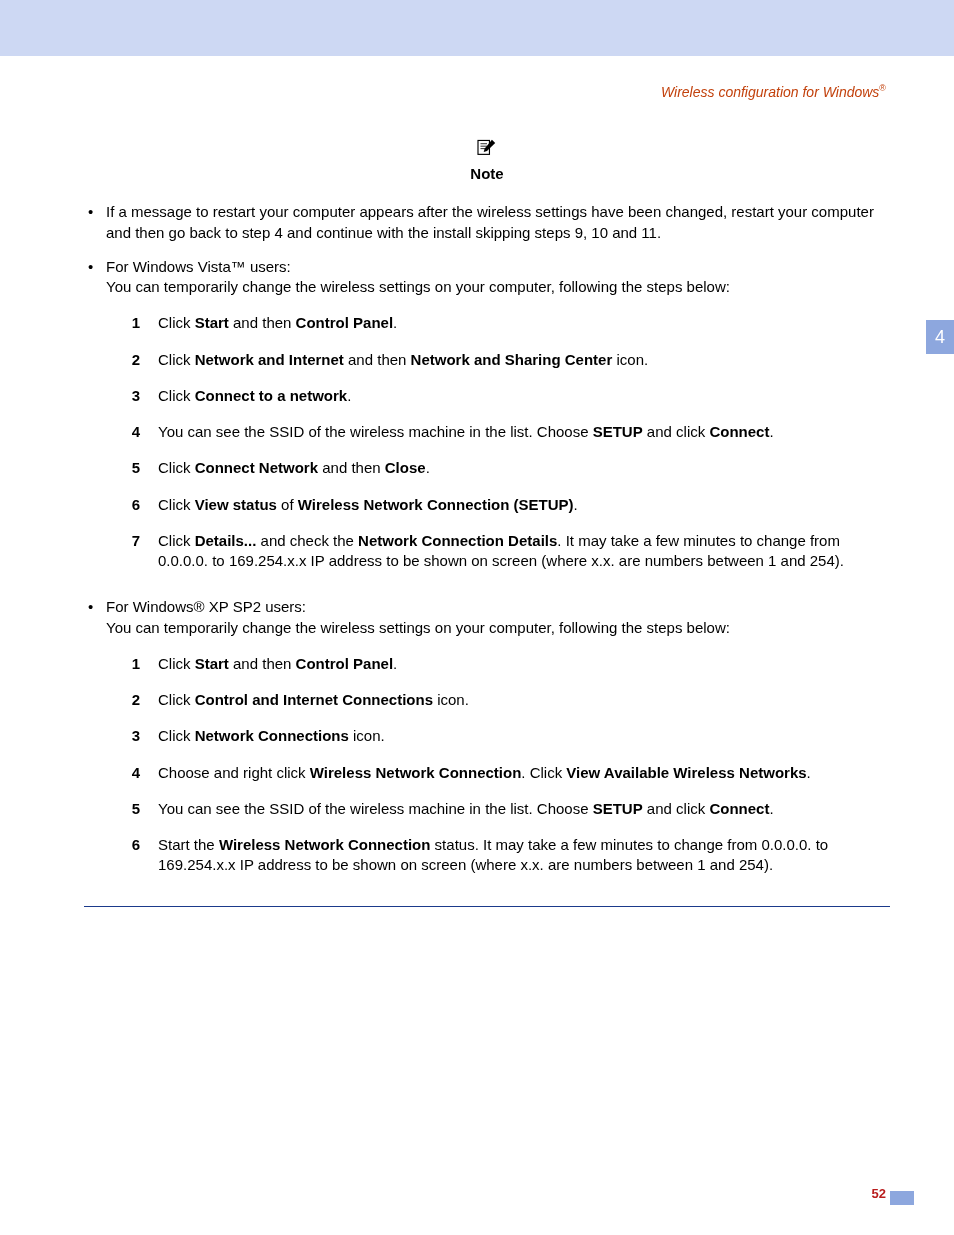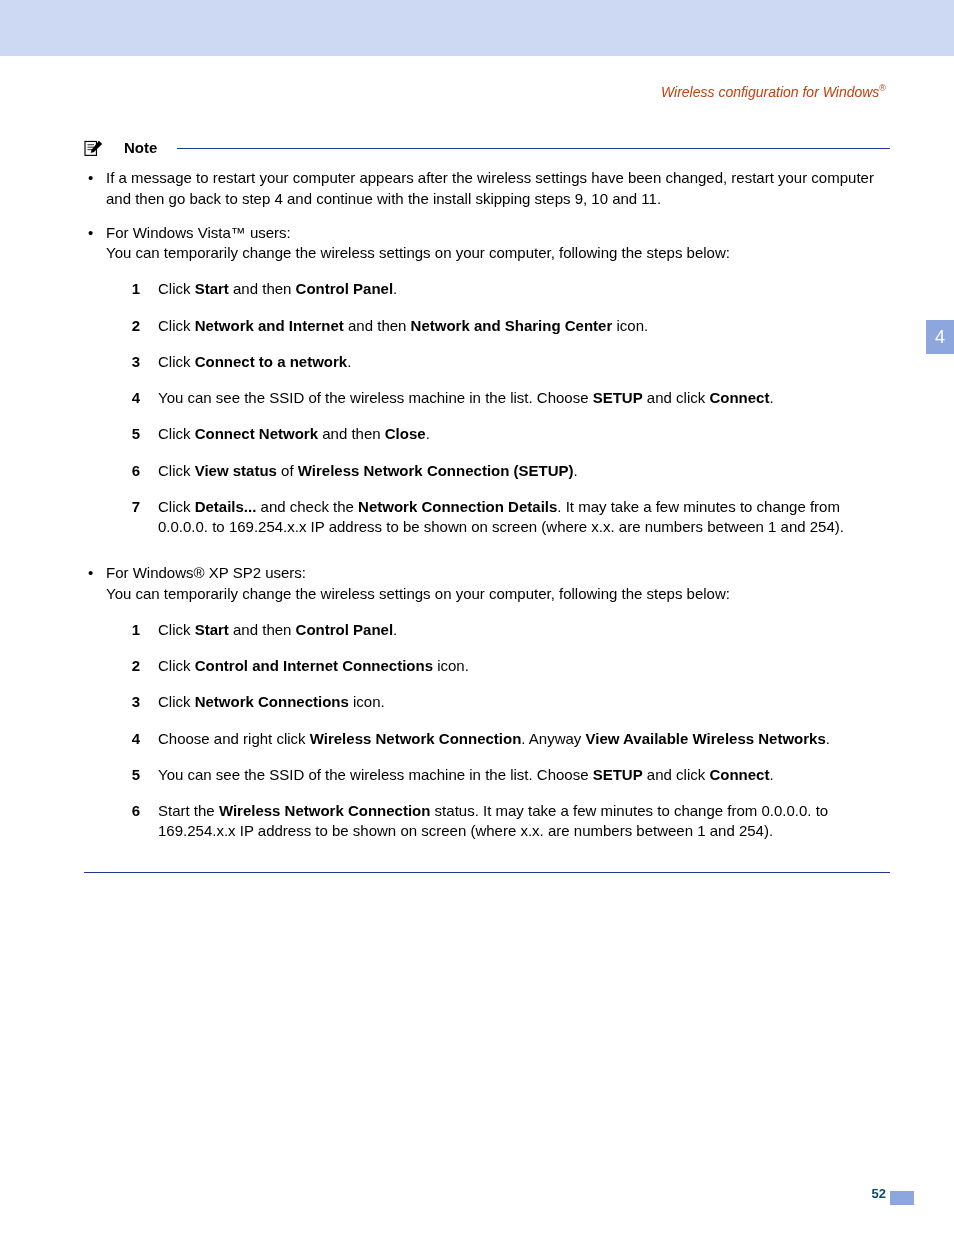--- a/index.html
+++ b/index.html
@@ -23,38 +23,38 @@
   }
   .header{
     position:absolute;right:68px;top:82px;
     color:#c2410c;font-size:14px;font-style:italic;
   }
   .header sup{font-size:9px;vertical-align:super;font-style:normal;}
   .page{
     position:absolute;left:84px;top:138px;width:806px;
   }
   .note-head{
-    display:flex;align-items:center;gap:20px;margin-bottom:10px;
+    display:flex;align-items:center;gap:8px;margin-bottom:10px;flex-direction:column;
   }
   .note-head .rule{
     flex:1;height:1px;background:#1b3a8b;
   }
   .note-head b{font-weight:bold;font-size:15px;}
   .note-icon{width:20px;height:18px;}
   .bullet{display:flex;gap:8px;margin:8px 0 4px 4px;}
   .bullet .dot{flex:0 0 10px;}
   .bullet .txt{flex:1;}
   .steps{margin:12px 0 4px 0;}
   .step{display:flex;gap:18px;margin:16px 0;}
   .step .num{flex:0 0 24px;text-align:right;font-weight:bold;padding-left:10px;}
   .step .body{flex:1;}
   .endrule{height:1px;background:#1b3a8b;margin-top:14px;}
   .pagenum{
     position:absolute;right:68px;bottom:32px;
-    font-weight:bold;font-size:13px;color:#0c4a6e;
+    font-weight:bold;font-size:13px;color:#b91c1c;
   }
   .pagenum-bar{
     position:absolute;right:40px;bottom:30px;
     width:24px;height:14px;background:#8da7de;
   }
   b{font-weight:bold;}
 </style>
 </head>
 <body>
 
@@ -160,21 +160,21 @@
         </div>
         <div class="step">
           <div class="num">3</div>
           <div class="body">
             <span>Click </span><b>Network Connections</b><span> icon.</span>
           </div>
         </div>
         <div class="step">
           <div class="num">4</div>
           <div class="body">
-            <span>Choose and right click </span><b>Wireless Network Connection</b><span>. Anyway </span><b>View Available Wireless Networks</b><span>.</span>
+            <span>Choose and right click </span><b>Wireless Network Connection</b><span>. Click </span><b>View Available Wireless Networks</b><span>.</span>
           </div>
         </div>
         <div class="step">
           <div class="num">5</div>
           <div class="body">
             <span>You can see the SSID of the wireless machine in the list. Choose </span><b>SETUP</b><span> and click </span><b>Connect</b><span>.</span>
           </div>
         </div>
         <div class="step">
           <div class="num">6</div>

